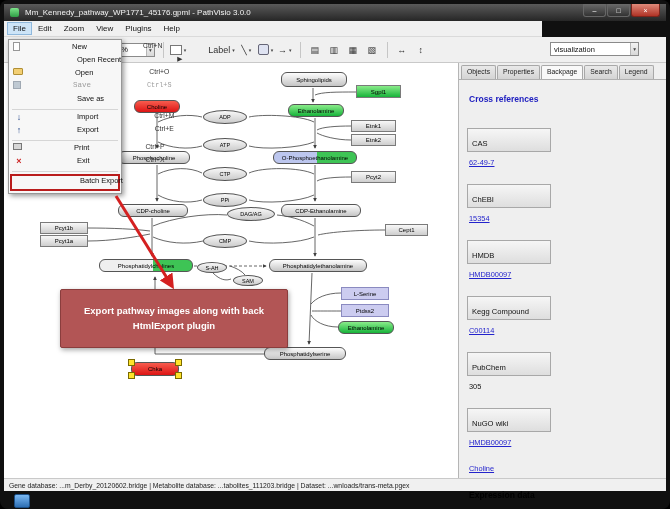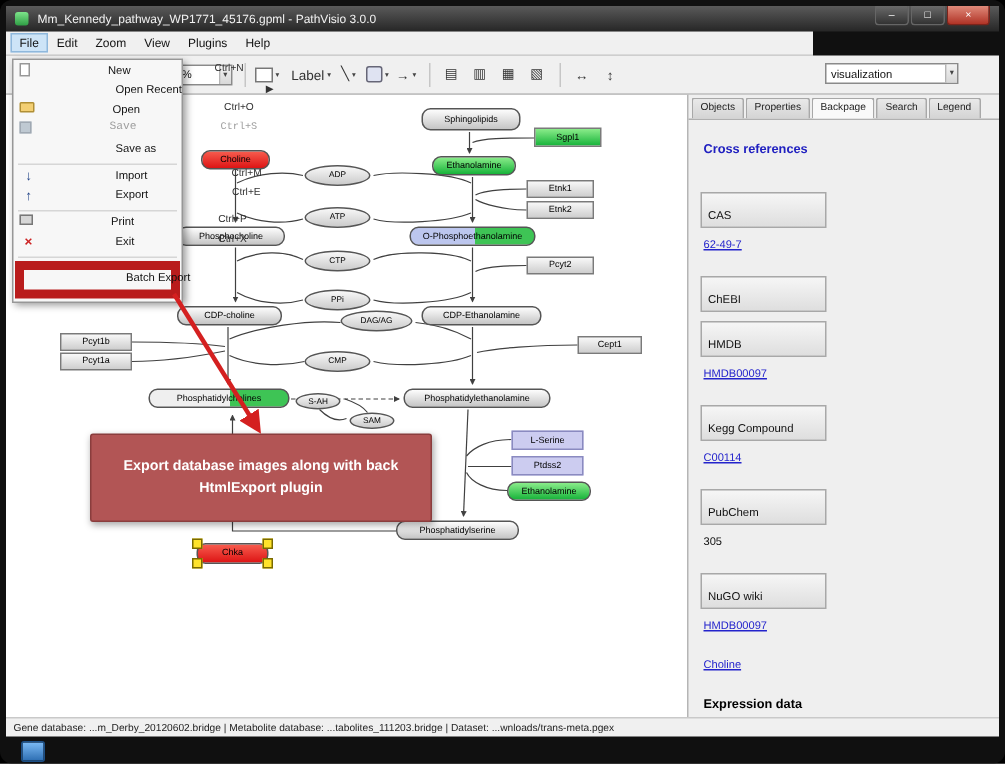--- a/index.html
+++ b/index.html
@@ -65,21 +65,21 @@
   .ic-new-file{width:7px;height:9px;background:#fff;border:1px solid #979797;}
   .ic-open-folder{width:10px;height:7px;background:#f3cf73;border:1px solid #b08f35;border-radius:1px;}
   .ic-save{width:8px;height:8px;background:#93a4b5;border:1px solid #5a6b7c;opacity:.55;}
   .ic-import::before{content:"↓";color:#224488;font-size:9px;}
   .ic-export::before{content:"↑";color:#224488;font-size:9px;}
   .ic-print{width:9px;height:7px;background:#d6d6d6;border:1px solid #777;}
   .ic-exit::before{content:"×";color:#c22;font-weight:bold;font-size:9px;}
   .fm-label{flex:1;white-space:nowrap;}
   .fm-sc{color:#333;font-size:6.8px;margin-left:8px;white-space:nowrap;}
   .fm-item.disabled .fm-label,.fm-item.disabled .fm-sc{color:#9d9d9d;font-family:Liberation Mono, monospace;}
-  .fm-item.highlighted{border:6px solid #b91c1c;height:13px;margin:2px 1px 0;}
+  .fm-item.highlighted{border:2px solid #b91c1c;height:13px;margin:2px 1px 0;}
   .fm-sep{height:1px;background:#d6d6d6;margin:2px 3px;}
   
   .node{position:absolute;display:flex;align-items:center;justify-content:center;font-size:6px;color:#000;
         box-sizing:border-box;white-space:nowrap;z-index:5;}
   .rrect{border:1px solid #555;border-radius:6px;background:linear-gradient(#fdfdfd,#c5c5c5);}
   .rect{border:1px solid #7a7a7a;background:linear-gradient(#f8f8f8,#cecece);}
   .ellipse{border:1px solid #555;border-radius:50%;background:linear-gradient(#f8f8f8,#cbcbcb);font-size:5.5px;}
   .f-red{background:linear-gradient(#f75c4e,#dd1414)!important;}
   .f-green{background:linear-gradient(#8aec8a,#17b33a)!important;}
   .f-lavender{background:#ccccf0!important;border-color:#8a8ac0!important;}
@@ -143,21 +143,21 @@
         <span class="combo-text">100%</span>
         <span class="combo-arrow">▾</span>
       </span>
       <span class="tb-sep"></span>
       <span class="tb-btn">
         <span class="tb-glyph tbs-box"></span>
         <span class="tb-caret">▾</span>
       </span>
       <span class="tb-btn">
         <span class="tb-glyph"></span>
-        <span style="margin-left: 4px;">Label</span>
+        <span style="margin-left: 18px;">Label</span>
         <span class="tb-caret">▾</span>
       </span>
       <span class="tb-btn">
         <span class="tb-glyph">╲</span>
         <span class="tb-caret">▾</span>
       </span>
       <span class="tb-btn">
         <span class="tb-glyph tbs-shape"></span>
         <span class="tb-caret">▾</span>
       </span>
@@ -262,38 +262,39 @@
       <div class="node ellipse f-gray" style="left: 197px; top: 262px; width: 30px; height: 11px;">S-AH</div>
       <div class="node ellipse f-gray" style="left: 233px; top: 275px; width: 30px; height: 11px;">SAM</div>
       <div class="node rect f-lavender" style="left: 341px; top: 287px; width: 48px; height: 13px;">L-Serine</div>
       <div class="node rect f-lavender" style="left: 341px; top: 304px; width: 48px; height: 13px;">Ptdss2</div>
       <div class="node rrect f-green" style="left: 338px; top: 321px; width: 56px; height: 13px;">Ethanolamine</div>
       <div class="node rrect f-gray" style="left: 264px; top: 347px; width: 82px; height: 13px;">Phosphatidylserine</div>
       <div class="node rrect f-red" style="left: 131px; top: 362px; width: 48px; height: 14px;">Chka<i class="handle tl"></i><i class="handle tr"></i><i class="handle bl"></i><i class="handle br"></i></div>
     </div>
 
   <div class="annotation">
-    <div class="ann-line">Export database images along with back</div>
+    <div class="ann-line">Export pathway images along with back</div>
     <div class="ann-line">HtmlExport plugin</div>
   </div>
 
   <div class="sidepanel">
     <div class="tabs" id="tabs">
         <span class="tab">Objects</span>
         <span class="tab">Properties</span>
         <span class="tab active">Backpage</span>
         <span class="tab">Search</span>
         <span class="tab">Legend</span>
       </div>
     <div class="panel-body">
       <div class="xref-heading">Cross references</div>
       <div id="xref-sections">
           <div class="sec-header">CAS</div>
           <div class="sec-value link">62-49-7</div>
           <div class="sec-header">ChEBI</div>
+          <div class="sec-value link">15354</div>
           <div class="sec-header">HMDB</div>
           <div class="sec-value link">HMDB00097</div>
           <div class="sec-header">Kegg Compound</div>
           <div class="sec-value link">C00114</div>
           <div class="sec-header">PubChem</div>
           <div class="sec-value">305</div>
           <div class="sec-header">NuGO wiki</div>
           <div class="sec-value link">HMDB00097</div>
           <div class="sec-value link">Choline</div>
         </div>

